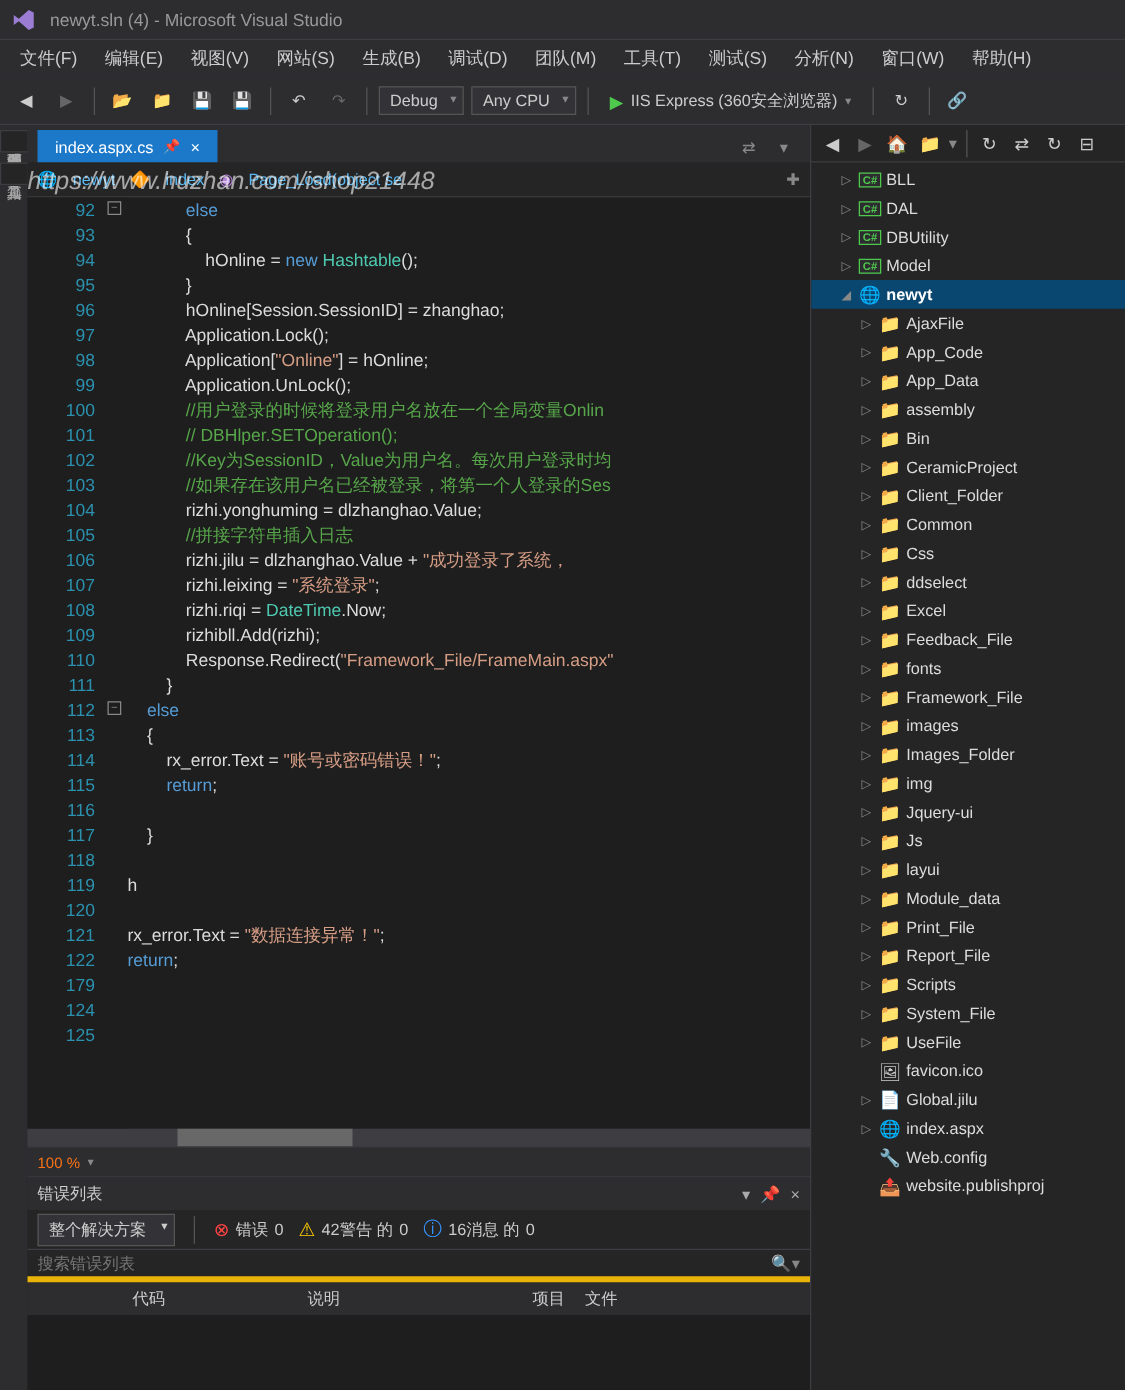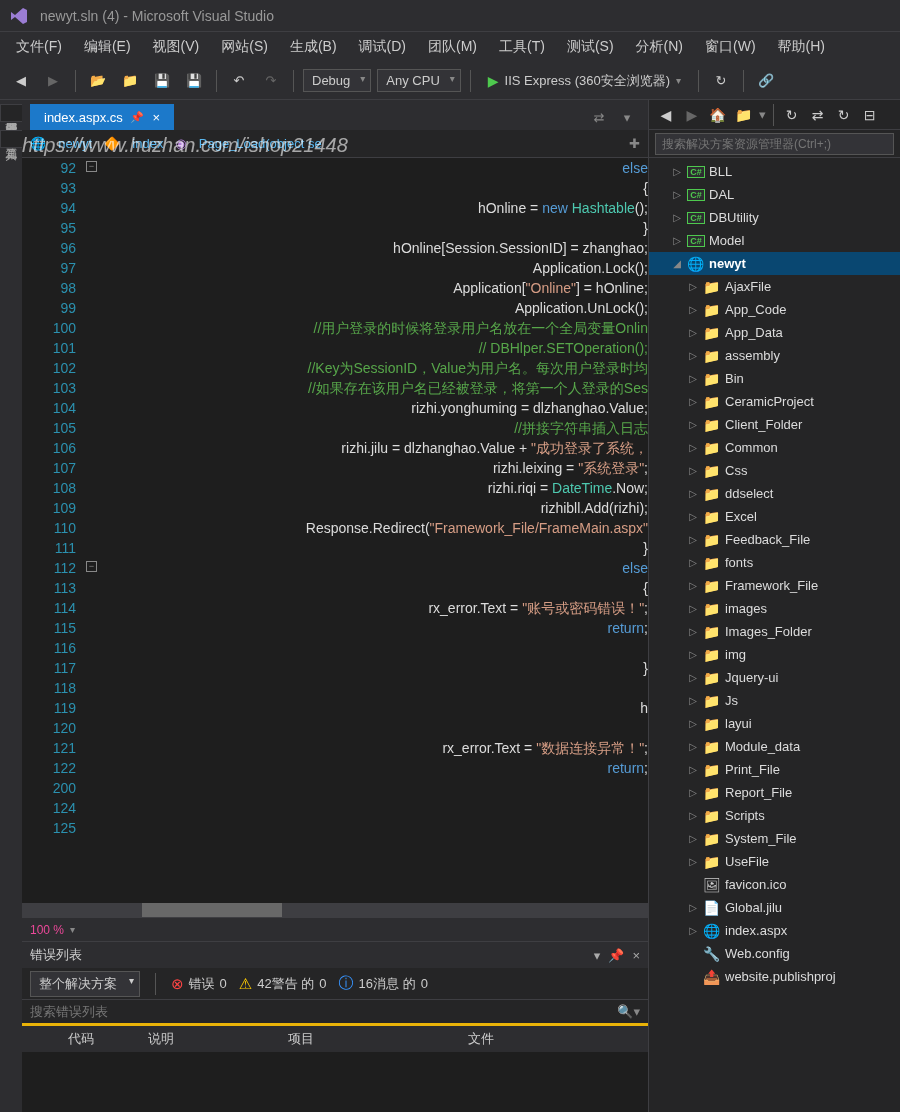--- a/index.html
+++ b/index.html
@@ -28,42 +28,42 @@
 .navbar-row { background: #252526; height: 28px; display: flex; align-items: center; padding: 0 8px; gap: 4px; border-bottom: 1px solid #3e3e42; position: relative; }
 .nav-combo { color: #5bb8f0; font-size: 13px; padding: 2px 8px; cursor: pointer; }
 .watermark { position: absolute; top: 4px; left: 0; color: rgba(255,255,255,0.6); font-size: 20px; font-style: italic; pointer-events: none; z-index: 10; }
 .code-container { flex: 1; background: #1e1e1e; display: flex; overflow: hidden; position: relative; }
 .gutter-outline { width: 18px; background: #1e1e1e; }
 .gutter-nums { width: 44px; background: #1e1e1e; color: #2b91af; font-family: Consolas, monospace; font-size: 14px; text-align: right; padding-top: 2px; }
 .line-num { height: 20px; padding-right: 8px; }
 .fold-gutter { width: 18px; background: #1e1e1e; position: relative; }
 .fold-box { position: absolute; width: 11px; height: 11px; border: 1px solid #888; color: #888; font-size: 9px; line-height: 9px; text-align: center; left: 2px; cursor: pointer; }
 .code-body { flex: 1; font-family: Consolas, monospace; font-size: 14px; padding-top: 2px; overflow: hidden; white-space: pre; color: #dcdcdc; }
-.code-line { height: 20px; text-align: right; }
+.code-line { height: 20px; }
 .kw { color: #569cd6; }
 .str { color: #d69d85; }
 .cmt { color: #57a64a; }
 .type { color: #4ec9b0; }
 .zoom-row { background: #2d2d30; height: 24px; display: flex; align-items: center; padding: 0 8px; gap: 6px; border-top: 1px solid #3e3e42; font-size: 12px; }
-.zoom-combo { color: #ec4899; }
+.zoom-combo { color: #f97316; }
 .error-panel { background: #252526; border-top: 1px solid #3e3e42; }
 .panel-hdr { background: #2d2d30; height: 26px; display: flex; align-items: center; justify-content: space-between; padding: 0 8px; }
 .panel-title { color: #ccc; font-size: 13px; }
 .panel-ctrls { display: flex; gap: 8px; color: #aaa; }
 .filter-row { background: #252526; height: 32px; display: flex; align-items: center; padding: 0 8px; gap: 12px; border-bottom: 1px solid #3e3e42; }
 .filter-combo { background: #333337; border: 1px solid #555; padding: 3px 22px 3px 8px; color: #ccc; font-size: 13px; position: relative; cursor: pointer; }
 .filter-combo::after { content: '▾'; position: absolute; right: 5px; font-size: 10px; }
 .stat-item { display: flex; align-items: center; gap: 5px; font-size: 13px; color: #ccc; cursor: pointer; }
 .icon-err { color: #f44; font-size: 15px; }
 .icon-warn { color: #ffcc00; font-size: 15px; }
 .icon-info { color: #3794ff; font-size: 15px; }
-.search-row { background: #252526; height: 26px; display: flex; align-items: center; padding: 0 8px; border-bottom: 3px solid #eab308; }
+.search-row { background: #252526; height: 26px; display: flex; align-items: center; padding: 0 8px; border-bottom: 5px solid #eab308; }
 .search-box { flex: 1; background: transparent; border: none; color: #999; font-size: 13px; outline: none; }
 .cols-row { background: #2d2d30; height: 26px; display: flex; align-items: center; padding: 0 8px; font-size: 13px; color: #ccc; }
-.col-hdr { padding: 0 8px; }
+.col-hdr { padding: 0 8px; text-align: right; }
 .col-hdr.c1 { width: 30px; }
 .col-hdr.c2 { width: 80px; }
 .col-hdr.c3 { width: 140px; }
 .col-hdr.c4 { width: 180px; }
 .solution-panel { width: 252px; background: #252526; border-left: 1px solid #3e3e42; display: flex; flex-direction: column; }
 .sol-title { background: #2d2d30; height: 28px; display: flex; align-items: center; padding: 0 8px; color: #ccc; font-size: 13px; }
 .sol-toolbar { height: 30px; display: flex; align-items: center; padding: 0 6px; gap: 4px; border-bottom: 1px solid #3e3e42; }
 .sol-tb-btn { width: 22px; height: 22px; display: flex; align-items: center; justify-content: center; cursor: pointer; color: #ccc; font-size: 14px; }
 .sol-search { height: 28px; display: flex; align-items: center; padding: 0 6px; border-bottom: 1px solid #3e3e42; }
 .sol-search-in { flex: 1; background: #333337; border: 1px solid #555; padding: 3px 6px; color: #999; font-size: 12px; outline: none; }
@@ -190,21 +190,21 @@
           <div class="line-num">113</div>
           <div class="line-num">114</div>
           <div class="line-num">115</div>
           <div class="line-num">116</div>
           <div class="line-num">117</div>
           <div class="line-num">118</div>
           <div class="line-num">119</div>
           <div class="line-num">120</div>
           <div class="line-num">121</div>
           <div class="line-num">122</div>
-          <div class="line-num">200</div>
+          <div class="line-num">179</div>
           <div class="line-num">124</div>
           <div class="line-num">125</div>
         </div>
       <div class="fold-gutter">
         <div class="fold-box" style="top:3px">−</div>
         <div class="fold-box" style="top:403px">−</div>
       </div>
       <div class="code-body" id="codebody"><div class="code-line">            <span class="kw">else</span></div><div class="code-line">            {</div><div class="code-line">                hOnline = <span class="kw">new</span> <span class="type">Hashtable</span>();</div><div class="code-line">            }</div><div class="code-line">            hOnline[Session.SessionID] = zhanghao;</div><div class="code-line">            Application.Lock();</div><div class="code-line">            Application[<span class="str">"Online"</span>] = hOnline;</div><div class="code-line">            Application.UnLock();</div><div class="code-line"><span class="cmt">            //用户登录的时候将登录用户名放在一个全局变量Onlin</span></div><div class="code-line"><span class="cmt">            // DBHlper.SETOperation();</span></div><div class="code-line"><span class="cmt">            //Key为SessionID，Value为用户名。每次用户登录时均</span></div><div class="code-line"><span class="cmt">            //如果存在该用户名已经被登录，将第一个人登录的Ses</span></div><div class="code-line">            rizhi.yonghuming = dlzhanghao.Value;</div><div class="code-line"><span class="cmt">            //拼接字符串插入日志</span></div><div class="code-line">            rizhi.jilu = dlzhanghao.Value + <span class="str">"成功登录了系统，</span></div><div class="code-line">            rizhi.leixing = <span class="str">"系统登录"</span>;</div><div class="code-line">            rizhi.riqi = <span class="type">DateTime</span>.Now;</div><div class="code-line">            rizhibll.Add(rizhi);</div><div class="code-line">            Response.Redirect(<span class="str">"Framework_File/FrameMain.aspx"</span></div><div class="code-line">        }</div><div class="code-line">    <span class="kw">else</span></div><div class="code-line">    {</div><div class="code-line">        rx_error.Text = <span class="str">"账号或密码错误！"</span>;</div><div class="code-line">        <span class="kw">return</span>;</div><div class="code-line"></div><div class="code-line">    }</div><div class="code-line"></div><div class="code-line">h</div><div class="code-line"></div><div class="code-line">rx_error.Text = <span class="str">"数据连接异常！"</span>;</div><div class="code-line"><span class="kw">return</span>;</div><div class="code-line"></div><div class="code-line"></div><div class="code-line"></div></div>
     </div>
 
@@ -266,23 +266,20 @@
       <span class="sol-tb-btn" style="color:#666">▶</span>
       <span class="sol-tb-btn">🏠</span>
       <span class="sol-tb-btn" style="color:#dcb67a">📁</span>
       <span style="color:#888">▾</span>
       <span class="tb-sep"></span>
       <span class="sol-tb-btn">↻</span>
       <span class="sol-tb-btn">⇄</span>
       <span class="sol-tb-btn">↻</span>
       <span class="sol-tb-btn">⊟</span>
     </div>
-    <div class="sol-search">
-      <input class="sol-search-in" placeholder="搜索解决方案资源管理器(Ctrl+;)" style="">
-    </div>
     <div class="tree" id="tree">
         <div class="tree-node" style="padding-left: 22px;">
           <span class="expander">▷</span>
           <span class="node-icon cs-icon">C#</span>
           <span class="node-label">BLL</span>
         </div>
         <div class="tree-node" style="padding-left: 22px;">
           <span class="expander">▷</span>
           <span class="node-icon cs-icon">C#</span>
           <span class="node-label">DAL</span>

